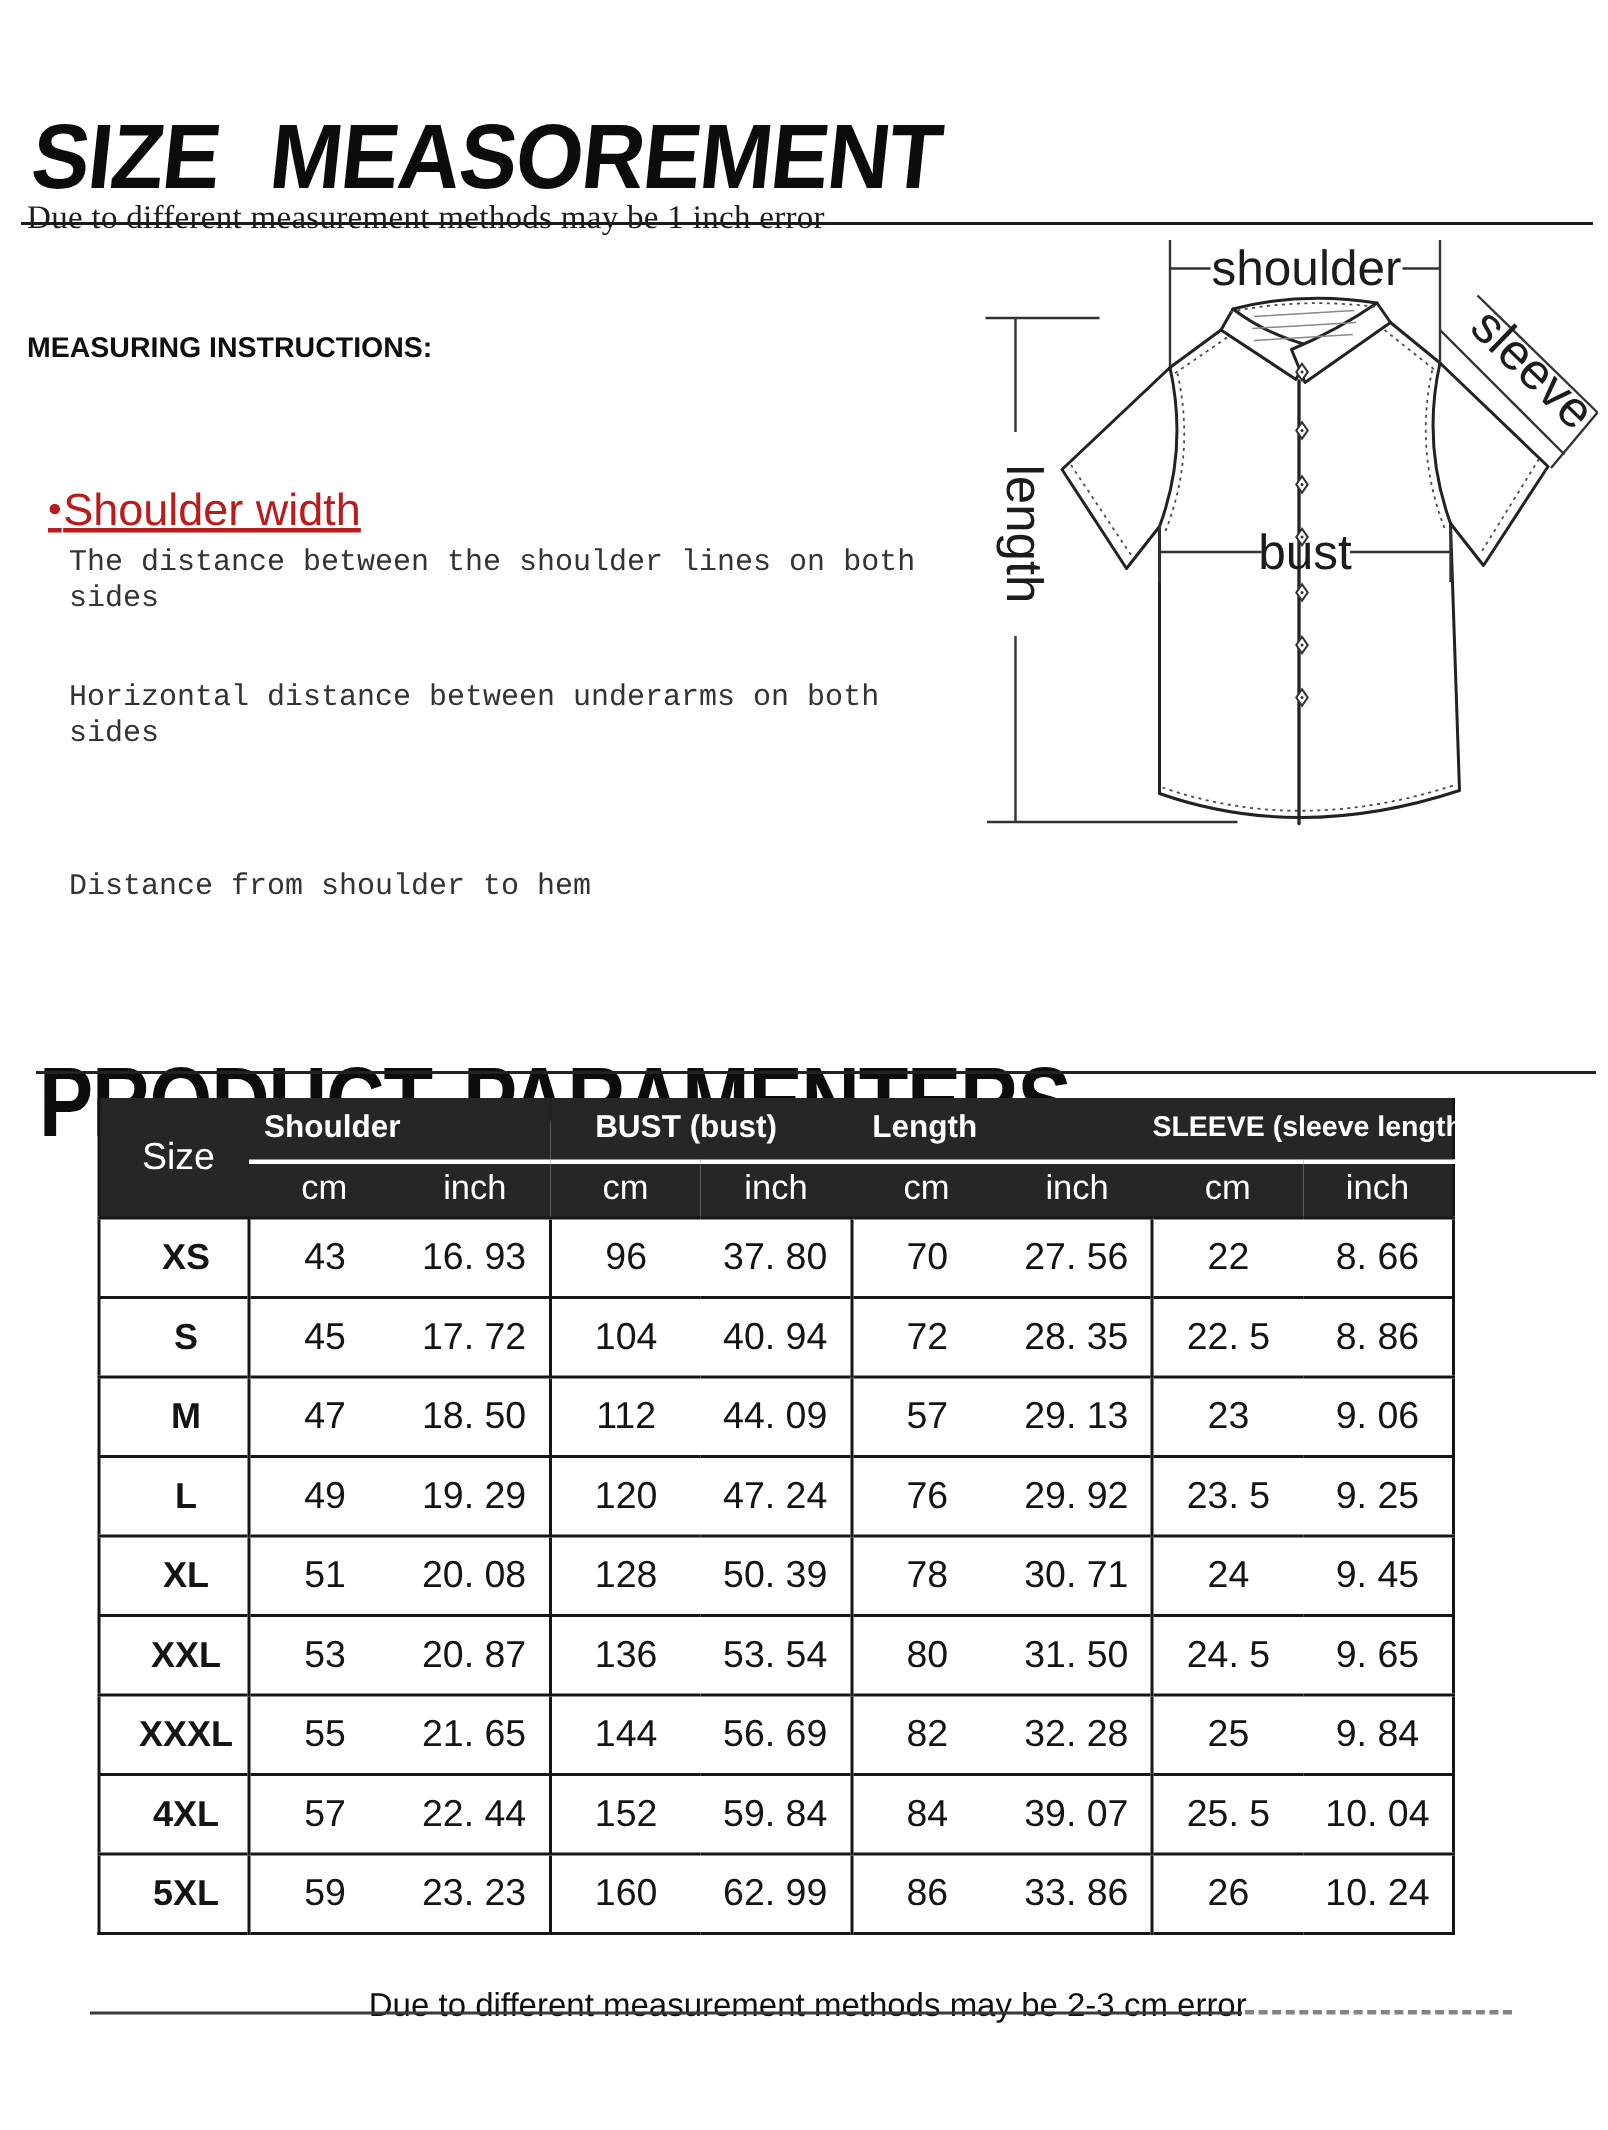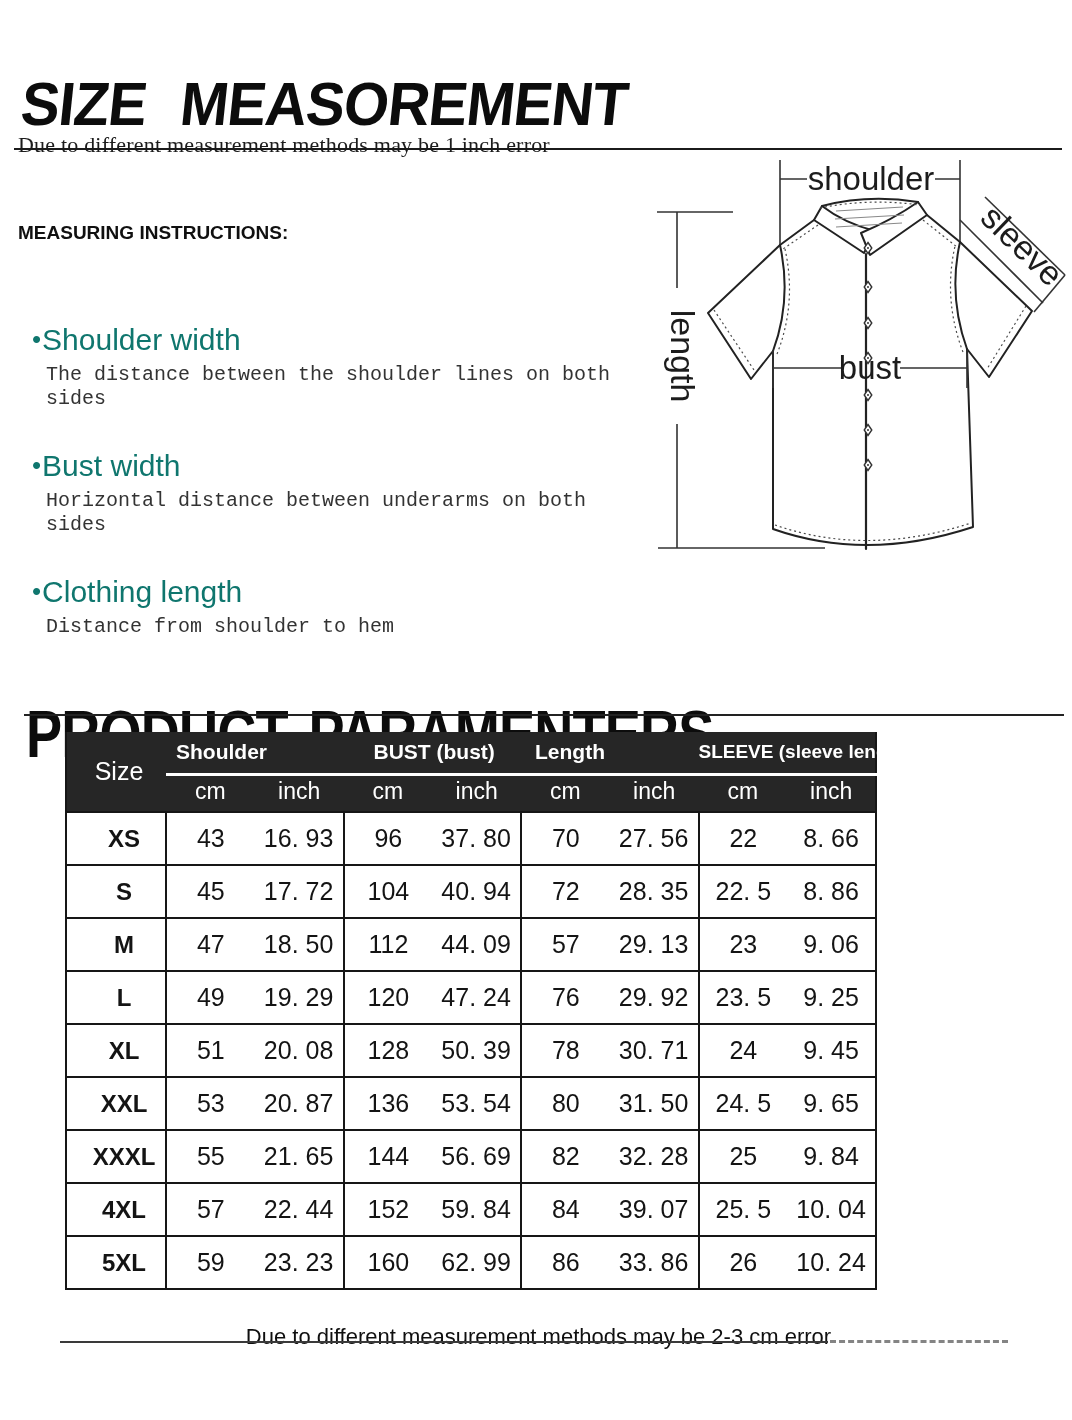--- a/index.html
+++ b/index.html
@@ -12,39 +12,39 @@
         letter-spacing:-1px;word-spacing:20px;color:#0c0c0c;white-space:nowrap;
         transform:skewX(-6deg) scaleX(0.95);transform-origin:left bottom;}
   #subtitle{left:18px;top:110px;font-family:"Liberation Serif","DejaVu Serif",serif;
         font-size:22px;color:#1c1c1c;letter-spacing:0.2px;}
   #rule-top{left:14px;top:148px;width:1048px;border-top:2px solid #1b1b1b;}
 
   
   #instructions{left:18px;top:222px;width:600px;height:420px;}
   #instructions h3{margin:0;font-size:19px;font-weight:700;color:#101010;letter-spacing:0px;}
   .mi-item{position:absolute;left:14px;width:580px;}
-  .mi-item .term{font-size:30px;color:#0f766e;line-height:34px;}
+  .mi-item .term{font-size:30px;color:#b91c1c;line-height:34px;text-decoration:underline;}
   .mi-item .bullet{font-size:26px;vertical-align:2px;margin-right:1px;}
   .mi-item .desc{margin:6px 0 0 14px;font-size:20px;color:#333;line-height:24px;font-family:Liberation Mono, monospace;}
   #mi-0{top:100px;} #mi-1{top:226px;} #mi-2{top:352px;}
 
   
   #diagram{left:630px;top:148px;width:442px;height:462px;}
   #diagram svg{display:block;}
   #diagram text{font-family:"Liberation Sans","DejaVu Sans",sans-serif;fill:#1c1c1c;}
 
   
   #params-title{left:26px;top:648px;font-size:66px;line-height:62px;font-weight:700;
         letter-spacing:-1px;word-spacing:8px;color:#0c0c0c;white-space:nowrap;
         transform:scaleX(0.82);transform-origin:left bottom;}
   #rule-mid{left:24px;top:714px;width:1040px;border-top:2px solid #222;}
 
   
   #table-wrap{left:65px;top:732px;width:947px;}
-  table{width:812px;border-collapse:collapse;table-layout:fixed;
+  table{width:905px;border-collapse:collapse;table-layout:fixed;
         border-left:2px solid #161616;border-right:2px solid #161616;border-bottom:2px solid #161616;}
   col.c-size{width:100px;}
   thead th{background:#262626;color:#fff;}
   tr.hdr1{height:42px;} tr.hdr2{height:38px;margin-top:24px;}
   th.size-h{font-size:25px;font-weight:400;padding-left:6px;}
   th.g{font-size:21px;font-weight:700;text-align:left;vertical-align:middle;
         border-bottom:3px solid #ffffff;white-space:nowrap;}
   th.g-shoulder{padding-left:10px;} th.g-bust{padding-left:30px;}
   th.g-length{padding-left:14px;} th.g-sleeve{text-align:left;font-size:19px;padding-left:0;}
   th.unit{font-size:23px;font-weight:400;text-align:center;vertical-align:middle;padding-bottom:4px;}
@@ -68,25 +68,23 @@
   <p id="subtitle" class="abs">Due to different measurement methods may be 1 inch error</p>
   <div id="rule-top" class="abs"></div>
 
   <section id="instructions" class="abs">
     <h3>MEASURING INSTRUCTIONS:</h3>
     <div class="mi-item" id="mi-0">
       <div class="term"><span class="bullet">•</span><span>Shoulder width</span></div>
       <div class="desc">The distance between the shoulder lines on both sides</div>
     </div>
     <div class="mi-item" id="mi-1">
-      <div class="term"><span class="bullet">•</span><span>Bust width</span></div>
       <div class="desc">Horizontal distance between underarms on both sides</div>
     </div>
     <div class="mi-item" id="mi-2">
-      <div class="term"><span class="bullet">•</span><span>Clothing length</span></div>
       <div class="desc">Distance from shoulder to hem</div>
     </div>
   </section>
 
   <figure id="diagram" class="abs" style="margin:0;">
     <svg width="442" height="462" viewBox="0 0 442 462">
       <g stroke="#222" stroke-width="2" fill="none" stroke-linejoin="round" stroke-linecap="round">
 
         <path d="M 192,58 Q 238,46 288,54"></path>
 

